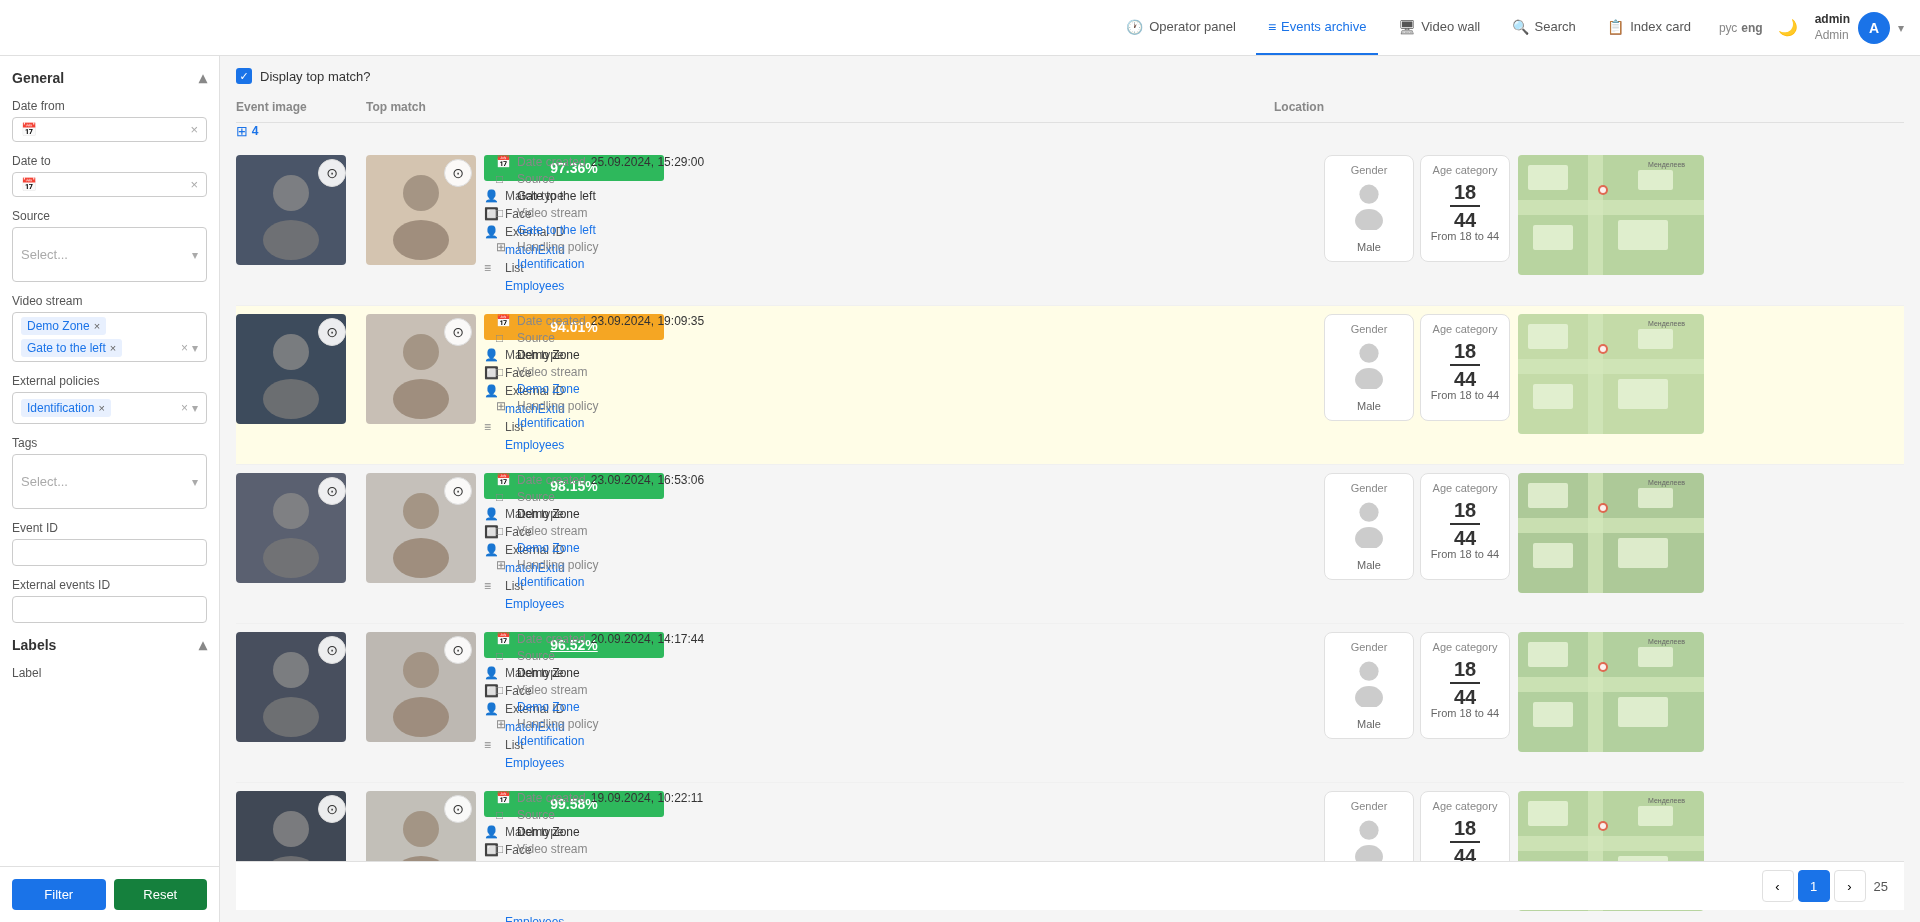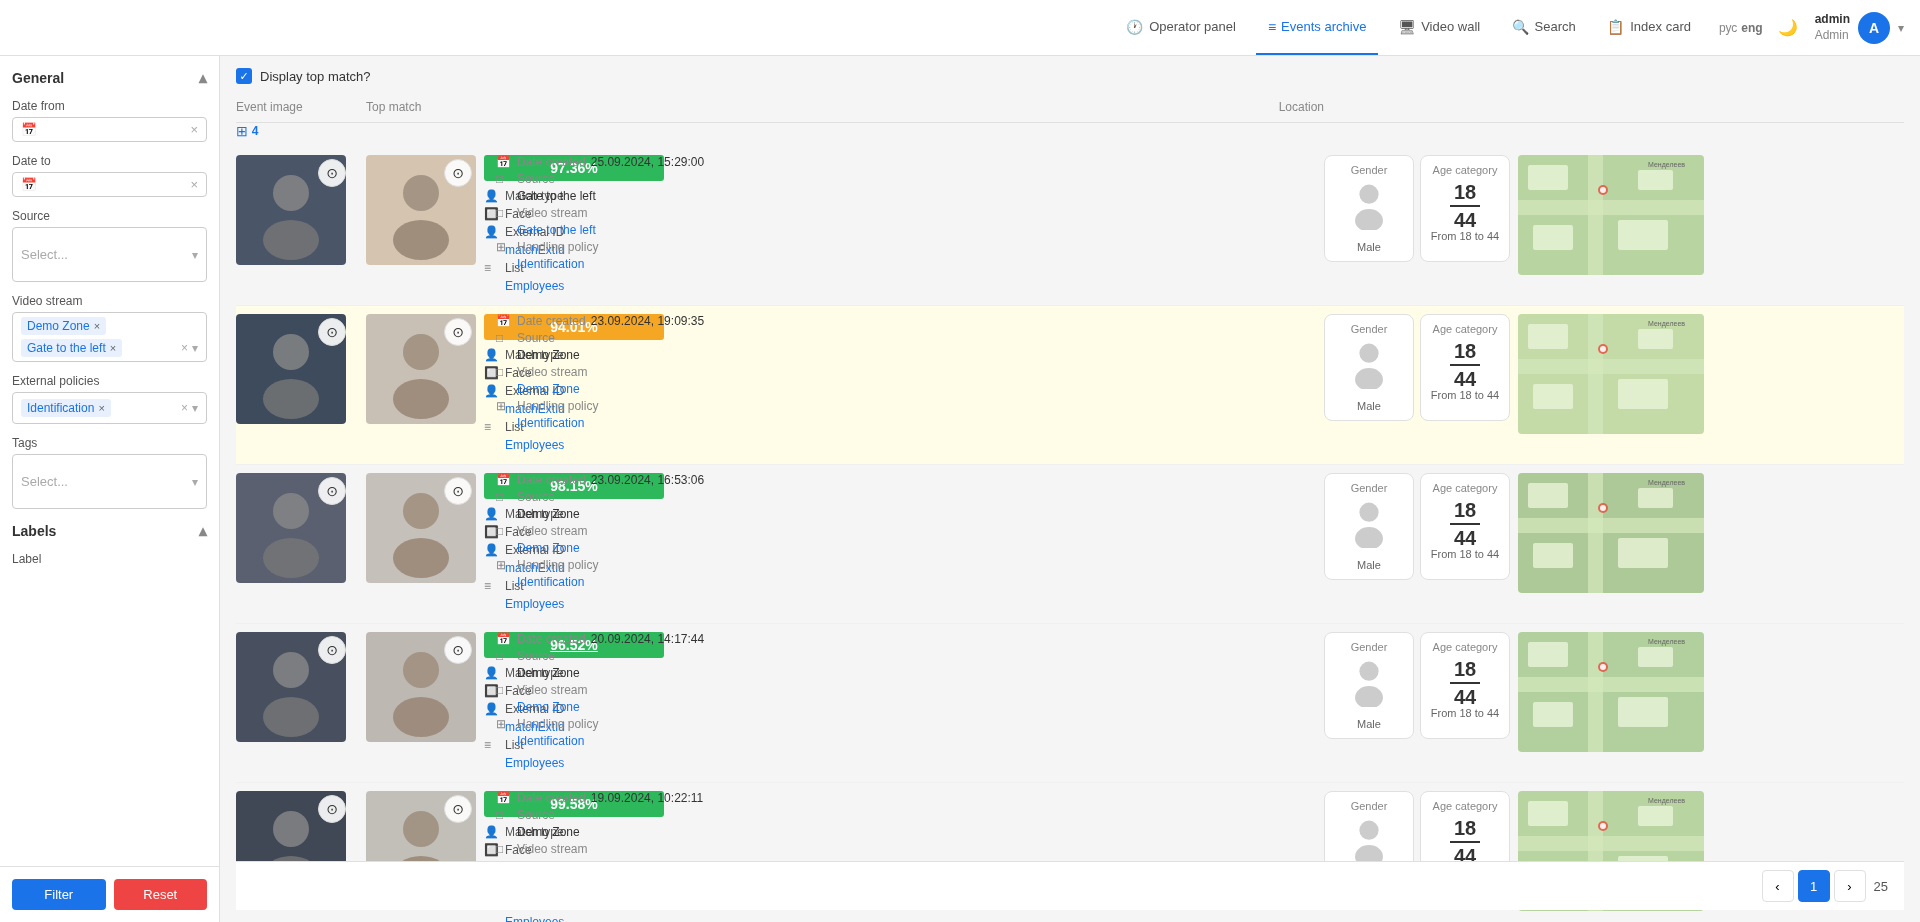--- a/index.html
+++ b/index.html
@@ -143,21 +143,21 @@
       background: #1a73e8;
       color: white;
       border: none;
       border-radius: 4px;
       padding: 8px 20px;
       cursor: pointer;
       font-size: 13px;
       flex: 1;
     }
     .btn-reset {
-      background: #ef4444;
+      background: #15803d;
       color: white;
       border: none;
       border-radius: 4px;
       padding: 8px 20px;
       cursor: pointer;
       font-size: 13px;
       flex: 1;
     }
 
     
@@ -188,21 +188,21 @@
     .display-top-match label { font-size: 13px; cursor: pointer; }
 
     
     .table-header {
       display: grid;
       grid-template-columns: 130px 130px 1fr 380px 200px;
       font-size: 12px;
       color: #888;
       padding: 4px 0 8px 0;
       border-bottom: 1px solid #e0e0e0;
-      font-weight: 400;
+      font-weight: 700;
     }
 
     
     .event-row {
       display: grid;
       grid-template-columns: 130px 130px 1fr 380px 200px;
       border-bottom: 1px solid #f0f0f0;
       padding: 8px 0;
       align-items: start;
       min-height: 140px;
@@ -421,21 +421,29 @@
     </div>
 
     <div class="sidebar-field">
       <div class="sidebar-label">Tags</div>
       <div class="sidebar-select">
         <span class="placeholder">Select...</span>
         <span class="arrow">▾</span>
       </div>
     </div>
 
-
+    <div class="sidebar-field">
+      <div class="sidebar-label">Event ID</div>
+      <input class="sidebar-text-input" type="text" style="">
+    </div>
+
+    <div class="sidebar-field">
+      <div class="sidebar-label">External events ID</div>
+      <input class="sidebar-text-input" type="text" style="">
+    </div>
 
     <div class="sidebar-section-title" style="margin-top:8px;">
       <span>Labels</span>
       <span class="chevron">▴</span>
     </div>
 
     <div class="sidebar-field">
       <div class="sidebar-label">Label</div>
     </div>
 

